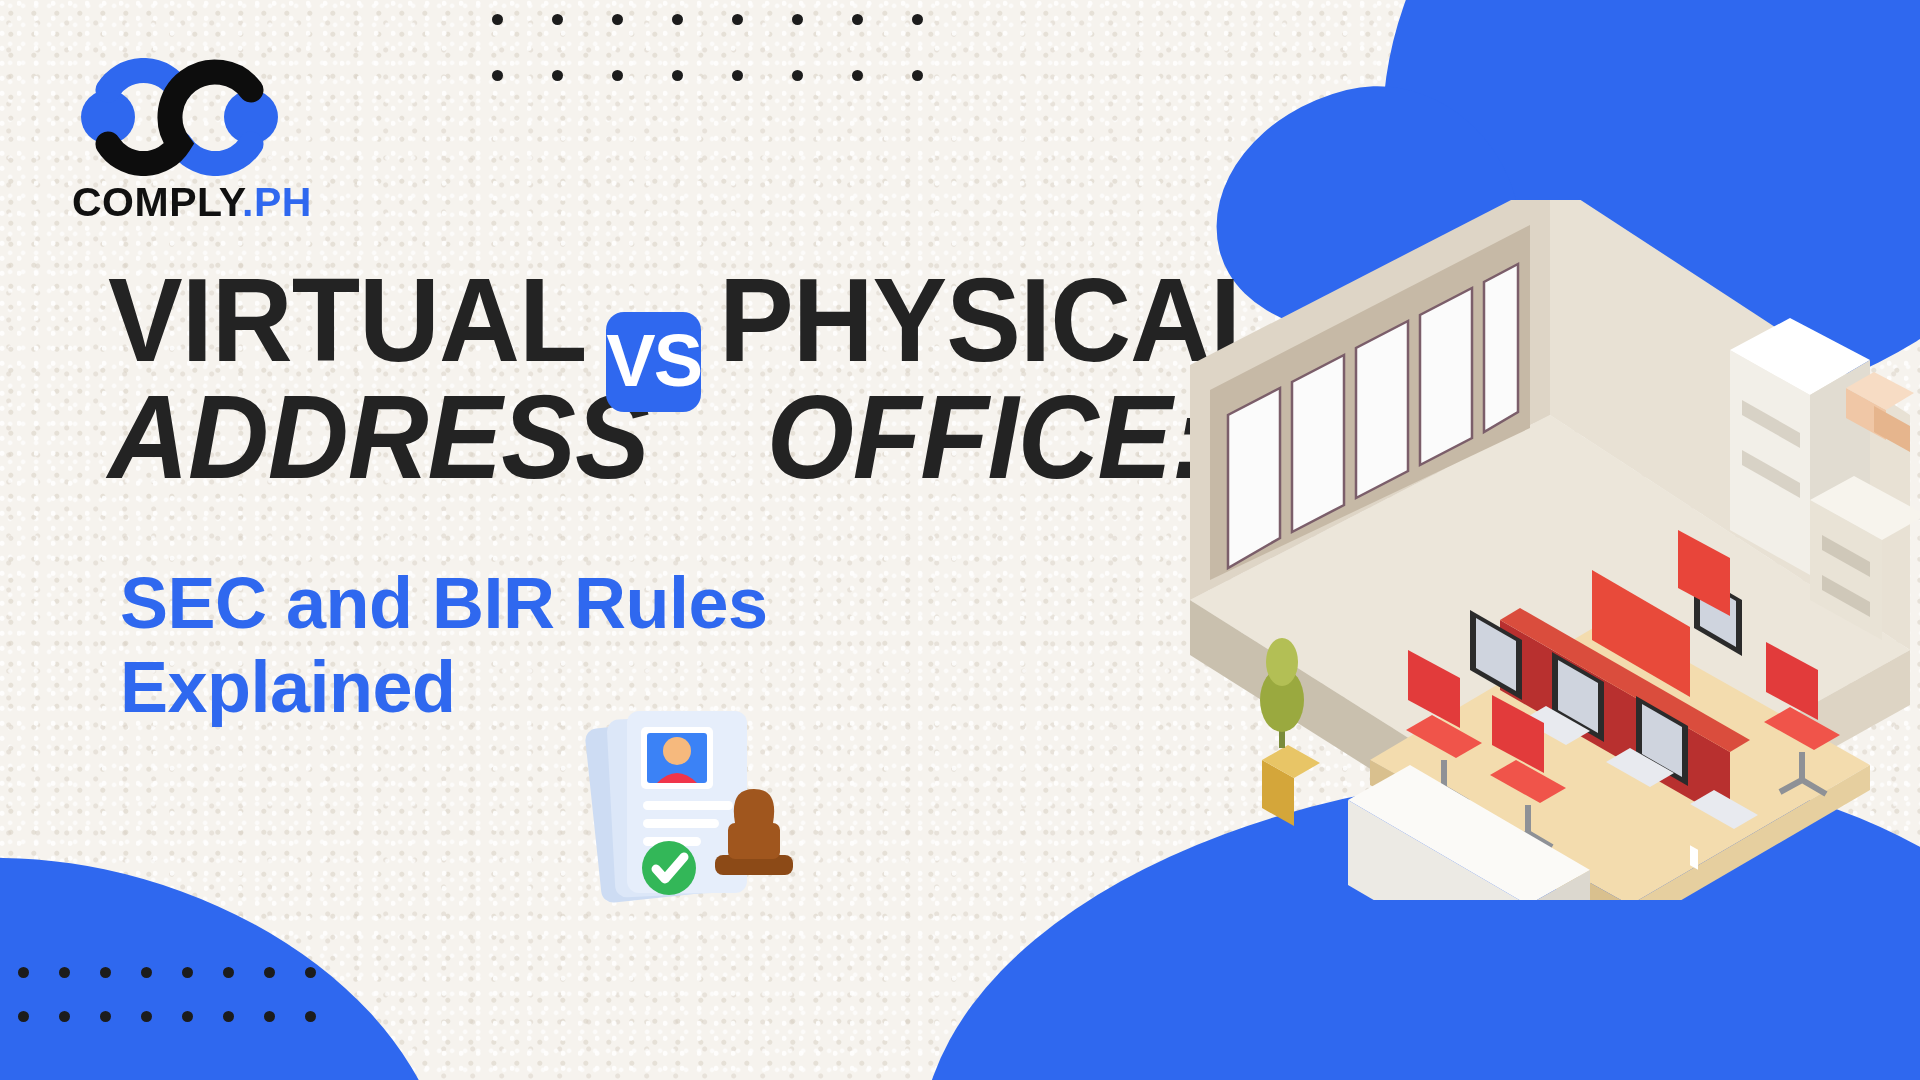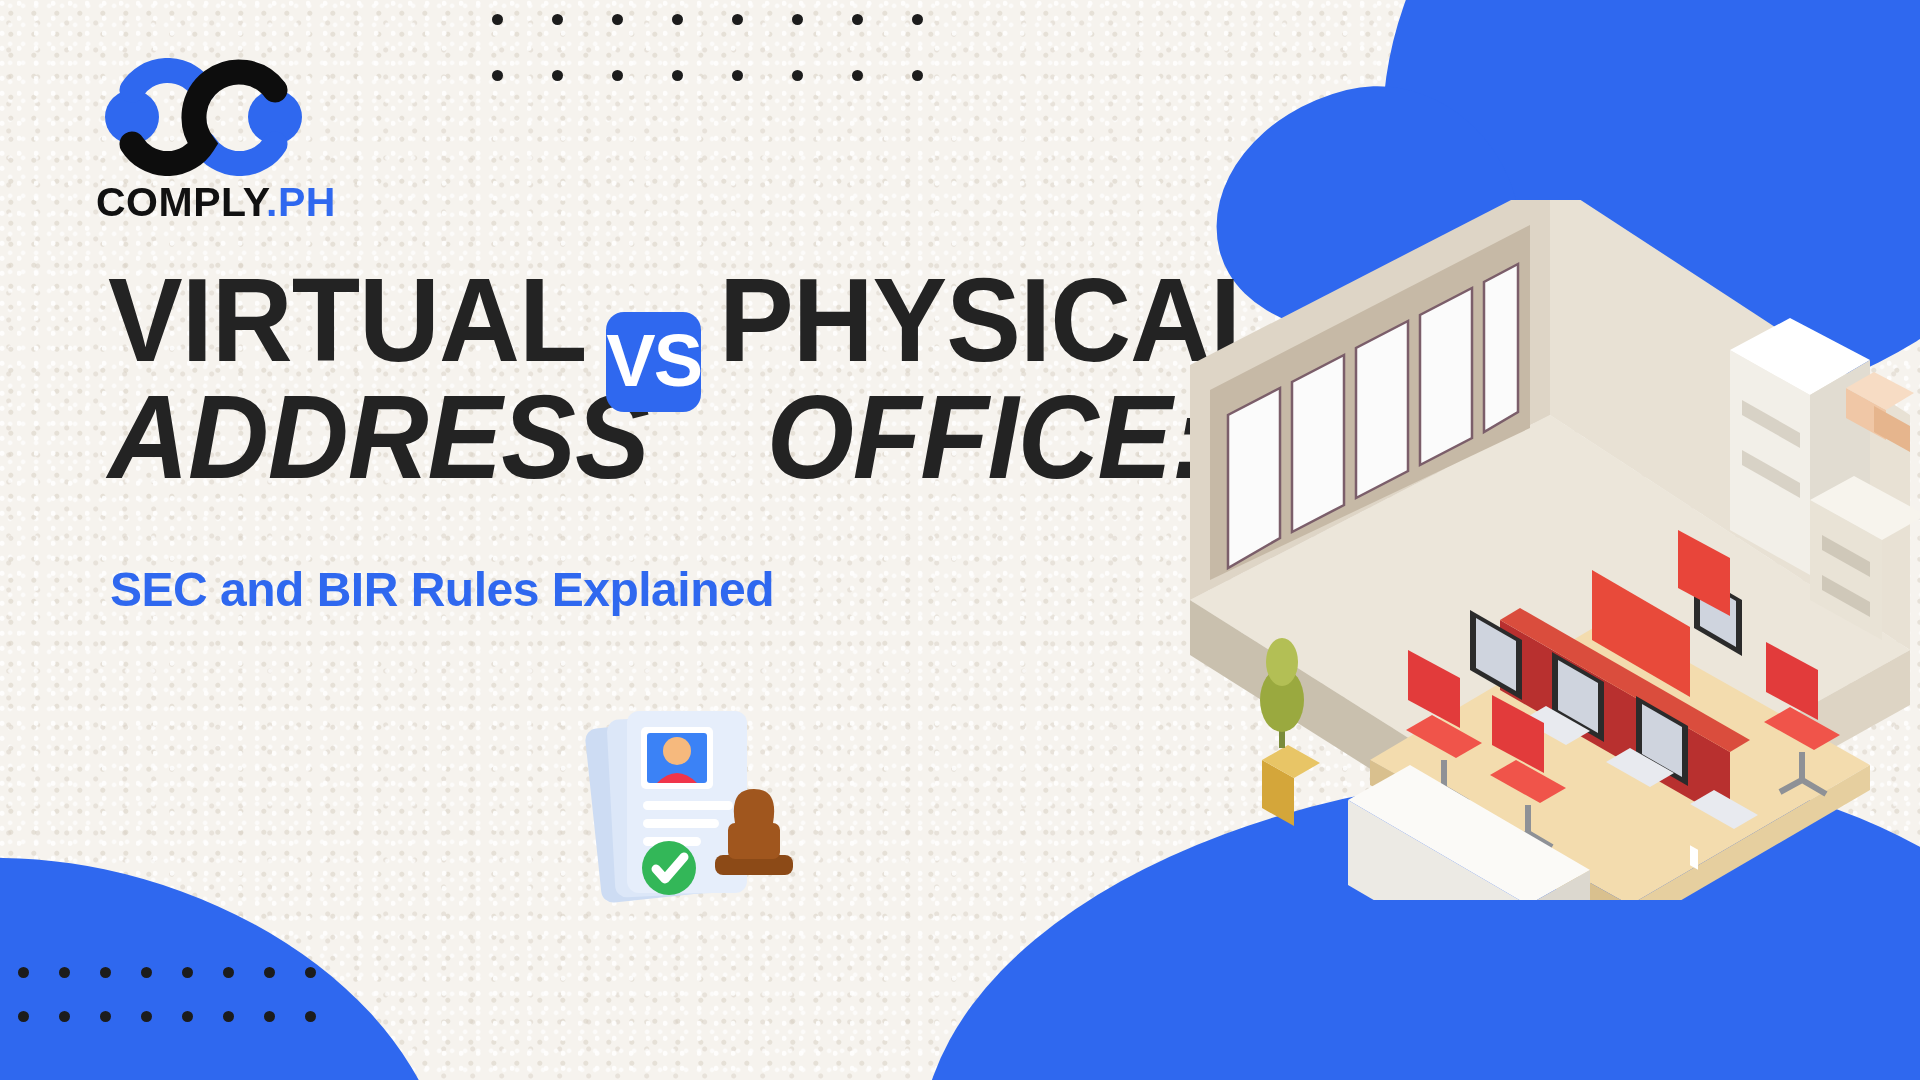--- a/index.html
+++ b/index.html
@@ -38,21 +38,21 @@
     border-radius:46% 54% 42% 58% / 44% 56% 44% 56%;
     transform:rotate(12deg);
   }
   
   .dot-grid{position:absolute;display:grid;}
   .dot{width:11px;height:11px;border-radius:50%;background:#1c1c1c;}
   #dots-top{top:14px;left:492px;grid-template-columns:repeat(8,1fr);grid-template-rows:repeat(2,1fr);column-gap:49px;row-gap:45px;}
   #dots-bottom{bottom:58px;left:18px;grid-template-columns:repeat(8,1fr);grid-template-rows:repeat(2,1fr);column-gap:30px;row-gap:33px;}
 
   
-  #logo{position:absolute;left:96px;top:58px;width:280px;}
+  #logo{position:absolute;left:72px;top:58px;width:280px;}
   #logo-mark{width:215px;height:118px;display:block;}
   #logo-wordmark{
     margin-top:6px;font-size:41px;font-weight:800;letter-spacing:.5px;
     color:#111;line-height:1;white-space:nowrap;
   }
   #logo-wordmark .accent{color:#2f68ef;}
 
   
   #headline{position:absolute;left:108px;top:272px;width:1120px;}
   .headline-row{display:flex;align-items:center;line-height:.92;}
@@ -70,22 +70,22 @@
     margin:0 12px;position:relative;z-index:4;
     transform:translateY(38px);
   }
   #word-virtual{margin-right:4px;}
   #word-physical{margin-left:2px;}
   #word-address{margin-right:118px;}
   #word-office{margin-left:0px;}
 
   
   #subtitle{
-    position:absolute;left:110px;top:562px;width:900px;
-    font-size:48px;font-weight:800;color:#2f68ef;line-height:1.16;
+    position:absolute;left:120px;top:562px;width:900px;
+    font-size:72px;font-weight:800;color:#2f68ef;line-height:1.16;
     letter-spacing:-.5px;
   }
 
   
   #doc-illustration{position:absolute;left:585px;top:705px;width:250px;height:215px;}
 
   
   #office-illustration{position:absolute;right:-10px;top:200px;width:760px;height:700px;}
 </style>
 </head>

